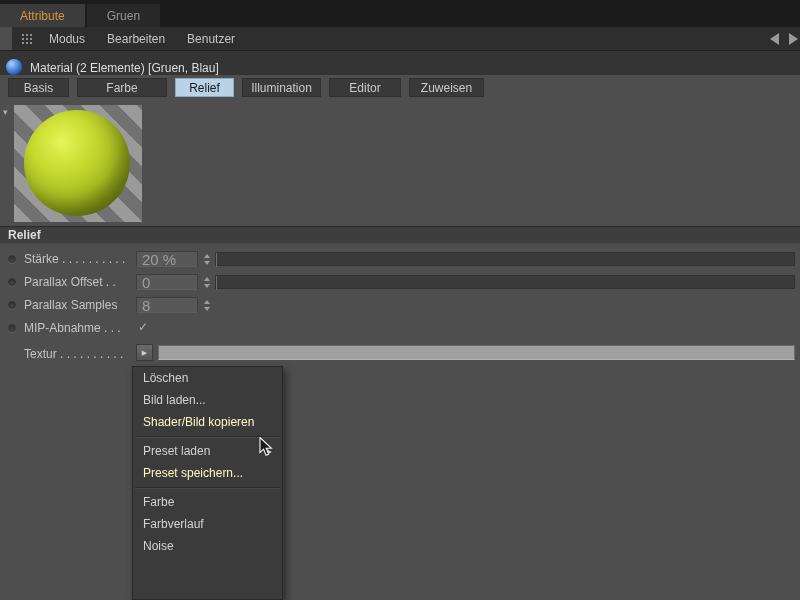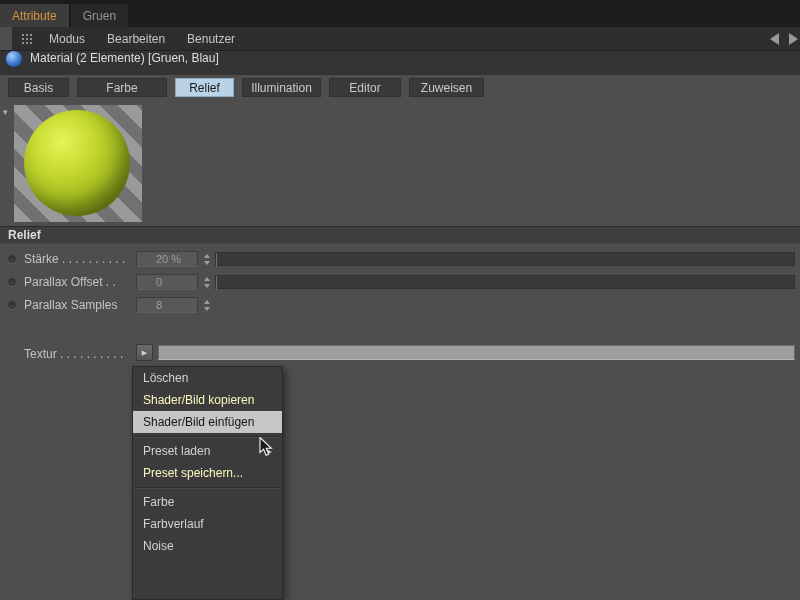--- a/index.html
+++ b/index.html
@@ -2,35 +2,35 @@
 <html><head>
 <meta charset="utf-8">
 <style>
   *{margin:0;padding:0;box-sizing:border-box;}
   html,body{width:800px;height:600px;}
   body{font-family:"Liberation Sans",sans-serif;background:#4e4e4e;overflow:hidden;}
   .root{position:relative;width:800px;height:600px;background:#4e4e4e;font-size:12px;color:#c8c8c8;overflow:hidden;}
 
   
   .topbar{position:absolute;left:0;top:0;width:800px;height:27px;background:#1c1c1c;display:flex;}
-  .ttab{margin-top:4px;height:23px;display:flex;align-items:center;padding:0 12px;background:#282828;color:#969696;margin-right:2px;}
+  .ttab{margin-top:4px;height:23px;display:flex;align-items:center;padding:0 20px;background:#282828;color:#969696;margin-right:2px;}
   .ttab.active{background:#3c3c3c;color:#d9953c;}
 
   
   .menubar{position:absolute;left:0;top:27px;width:800px;height:23px;background:#2e2e2e;display:flex;align-items:center;margin-left:12px;}
   .grid-icon{width:2px;height:2px;background:#8f8f8f;margin-left:10px;margin-right:14px;
     box-shadow:4px 0 #8f8f8f,8px 0 #8f8f8f,0 4px #8f8f8f,4px 4px #8f8f8f,8px 4px #8f8f8f,0 8px #8f8f8f,4px 8px #8f8f8f,8px 8px #8f8f8f;
     position:relative;top:-4px;}
   .mitem{padding:0 11px;color:#c6c6c6;}
   .nav{margin-left:auto;display:flex;align-items:center;gap:10px;padding-right:14px;}
   .tri-l{width:0;height:0;border-top:6px solid transparent;border-bottom:6px solid transparent;border-right:9px solid #9a9a9a;}
   .tri-r{width:0;height:0;border-top:6px solid transparent;border-bottom:6px solid transparent;border-left:9px solid #9a9a9a;}
 
   
-  .titlebar{position:absolute;left:0;top:50px;width:800px;height:25px;background:#343434;border-top:1px solid #222;display:flex;align-items:flex-start;}
+  .titlebar{position:absolute;left:0;top:50px;width:800px;height:25px;background:#343434;border-top:1px solid #222;display:flex;align-items:flex-end;}
   .sphere-ico{width:16px;height:16px;border-radius:50%;margin:0 8px 0 6px;
     background:radial-gradient(circle at 35% 30%, #a9d0ff 0%, #4b86d8 45%, #1d4f9e 80%, #123363 100%);}
   .title-txt{color:#dedede;}
 
   
   .sectiontabs{position:absolute;left:0;top:75px;width:800px;height:25px;background:#4e4e4e;display:flex;align-items:center;padding-left:8px;gap:8px;}
   .stab{height:19px;display:flex;align-items:center;justify-content:center;background:#393939;color:#cacaca;border:1px solid #303030;}
   .stab.active{background:#b9d2e6;color:#1b1b1b;border-color:#8fa9bd;}
 
   
@@ -47,21 +47,21 @@
     font-weight:bold;color:#dcdcdc;}
 
   
   .params{position:absolute;left:0;top:248px;width:800px;}
   .prow{position:relative;height:23px;}
   .anim-dot{position:absolute;left:8px;top:7px;width:8px;height:8px;border-radius:50%;background:#414141;
     border:1px solid #353535;box-shadow:inset 0 1px 2px rgba(0,0,0,.45), 0 1px 0 rgba(255,255,255,.08);}
   .plabel{position:absolute;left:24px;top:4px;color:#c4c4c4;white-space:nowrap;text-align:center;}
   .pfield{position:absolute;left:136px;top:3px;width:62px;height:16px;background:#585858;
     border:1px solid #3d3d3d;border-bottom-color:#5f5f5f;color:#9d9d9d;display:flex;align-items:center;
-    padding-left:19px;font-size:11px;text-align:right;}
+    padding-left:5px;font-size:15px;text-align:right;}
   .stepper{position:absolute;left:201px;top:3px;width:11px;height:16px;display:flex;flex-direction:column;
     align-items:center;justify-content:center;gap:3px;}
   .step-up{width:0;height:0;border-left:3px solid transparent;border-right:3px solid transparent;border-bottom:4px solid #9d9d9d;}
   .step-down{width:0;height:0;border-left:3px solid transparent;border-right:3px solid transparent;border-top:4px solid #9d9d9d;}
   .slider{position:absolute;left:215px;top:4px;width:580px;height:14px;background:#3a3a3a;border:1px solid #313131;}
   .slider-fill{height:100%;background:linear-gradient(#9e9e9e,#878787);border-right:1px solid #6e6e6e;}
   .checkmark{position:absolute;left:138px;top:3px;color:#b2b2b2;font-size:12px;}
 
   
   .textur-row{position:absolute;left:0;top:343px;width:800px;height:22px;}
@@ -154,33 +154,38 @@
     <div class="prow">
       <span class="anim-dot"></span>
       <span class="plabel">Parallax Samples</span>
       <span class="pfield">8</span>
       <span class="stepper">
           <span class="step-up"></span>
           <span class="step-down"></span>
         </span>
     </div>
 
+    <div class="prow">
+      <span class="anim-dot"></span>
+      <span class="plabel">MIP-Abnahme . . .</span>
+      <span class="checkmark">✓</span>
+    </div>
 
   </div>
 
   <div class="textur-row">
     <span class="plabel">Textur . . . . . . . . . .</span>
     <span class="tex-btn">▶</span>
     <span class="tex-field"></span>
   </div>
 
   <div class="ctx">
     <div class="ci">Löschen</div>
+    <div class="ci">Bild laden...</div>
     <div class="ci disabled">Shader/Bild kopieren</div>
-    <div class="ci hl">Shader/Bild einfügen</div>
     <div class="csep">
         <span class="csep-line"></span>
       </div>
     <div class="ci">
       <span>Preset laden</span>
       <span class="submenu-arrow">▶</span>
     </div>
     <div class="ci disabled">Preset speichern...</div>
     <div class="csep">
         <span class="csep-line"></span>

